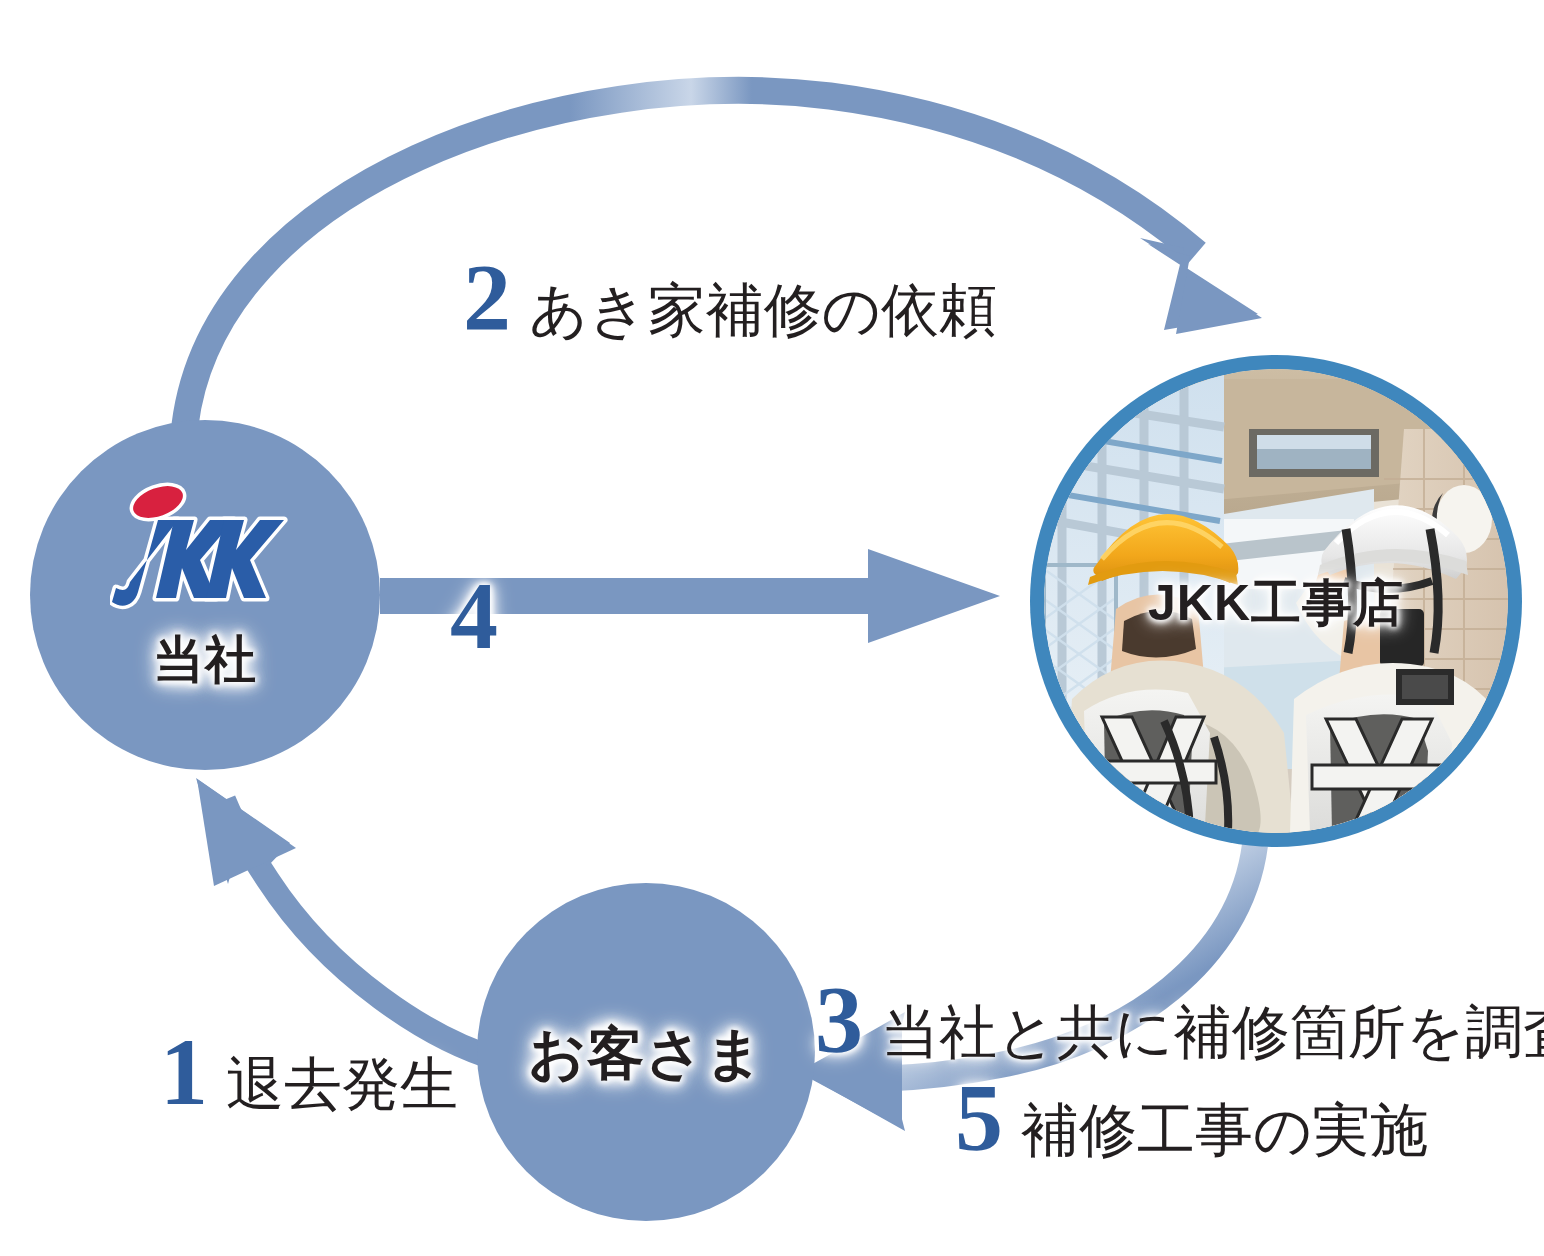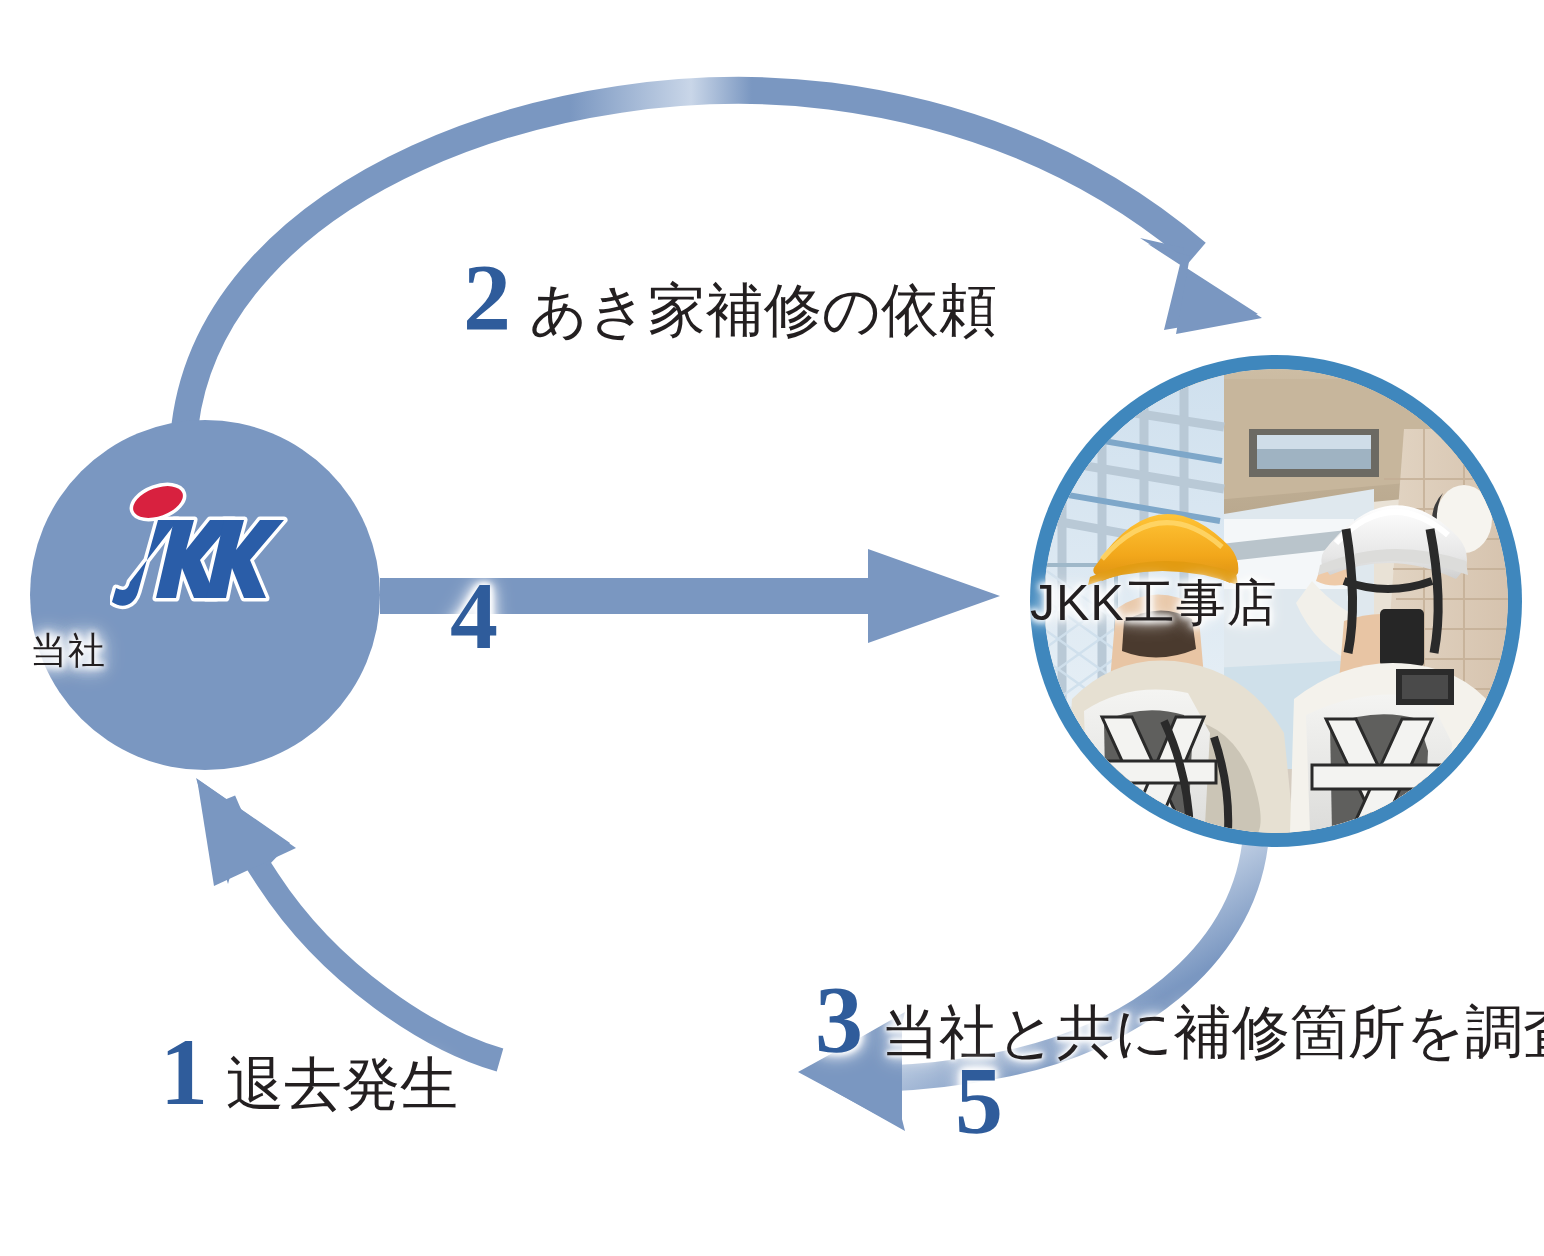--- a/index.html
+++ b/index.html
@@ -55,32 +55,32 @@
     left: 14px; top: 14px;
     right: 14px; bottom: 14px;
     border-radius: 50%;
     overflow: hidden;
   }
 
   
   .node-label {
     position: absolute;
     left: 0; right: 0;
-    text-align: left;
+    text-align: center;
     color: #231f20;
     font-size: 54px;
-    font-weight: 400;
+    font-weight: 700;
     letter-spacing: 1px;
     white-space: nowrap;
     text-shadow:
        0 0 7px #fff, 0 0 7px #fff, 0 0 7px #fff,
        0 0 14px #fff, 0 0 14px #fff, 0 0 18px #fff,
        0 0 22px #fff, 0 0 26px #fff;
   }
-  #label-company  { top: 206px; font-size: 37px; }
+  #label-company  { top: 206px; font-size: 51px; }
   #label-customer { top: 133px; font-size: 57px; }
   #label-contractor {
     top: 215px;
     font-size: 50px;
     text-shadow:
        0 0 6px #fff, 0 0 6px #fff, 0 0 10px #fff,
        0 0 14px #fff, 0 0 20px #fff;
   }
 
   
@@ -198,20 +198,23 @@
                  C14 112 18 110 20 102 Z" fill="#2a5da8"></path>
         <path d="M84 40 L64 40 L46 118 L66 118 L72 88 L84 118
                  L106 118 L90 80 L124 40 L100 40 L76 70 Z" fill="#2a5da8"></path>
         <path d="M134 40 L114 40 L96 118 L116 118 L122 88 L134 118
                  L156 118 L140 80 L174 40 L150 40 L126 70 Z" fill="#2a5da8"></path>
       </g>
     </svg>
     <div id="label-company" class="node-label">当社</div>
   </div>
 
+  <div id="node-customer" class="node node-plain">
+    <div id="label-customer" class="node-label">お客さま</div>
+  </div>
 
   <div id="node-contractor" class="node">
     <div class="photo-ring">
       <svg viewBox="0 0 464 464" width="464" height="464">
         <defs>
           <clipPath id="circClip">
               <circle cx="232" cy="232" r="232"></circle>
             </clipPath>
           <linearGradient id="ceilG" x1="0" y1="0" x2="0" y2="1">
             <stop offset="0%" stop-color="#cdbda4"></stop>
@@ -365,15 +368,16 @@
     <span class="step-num">3</span>
     <span class="step-text">当社と共に補修箇所を調査</span>
   </div>
 
   <div id="step-4" class="step">
     <span class="step-num">4</span>
   </div>
 
   <div id="step-5" class="step">
     <span class="step-num">5</span>
+    <span class="step-text">補修工事の実施</span>
   </div>
 
 </div>
 
 </body></html>

